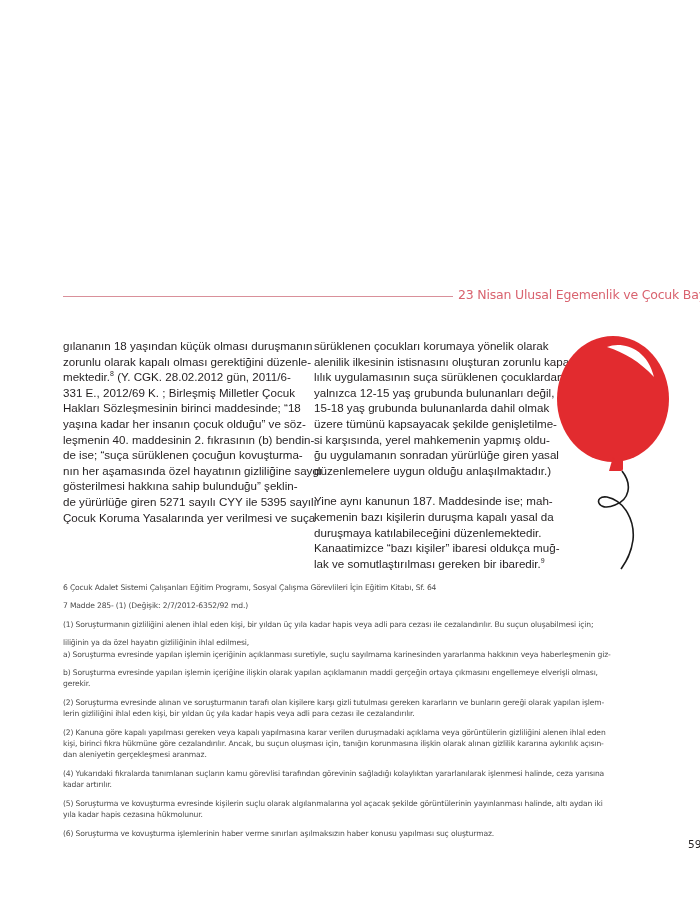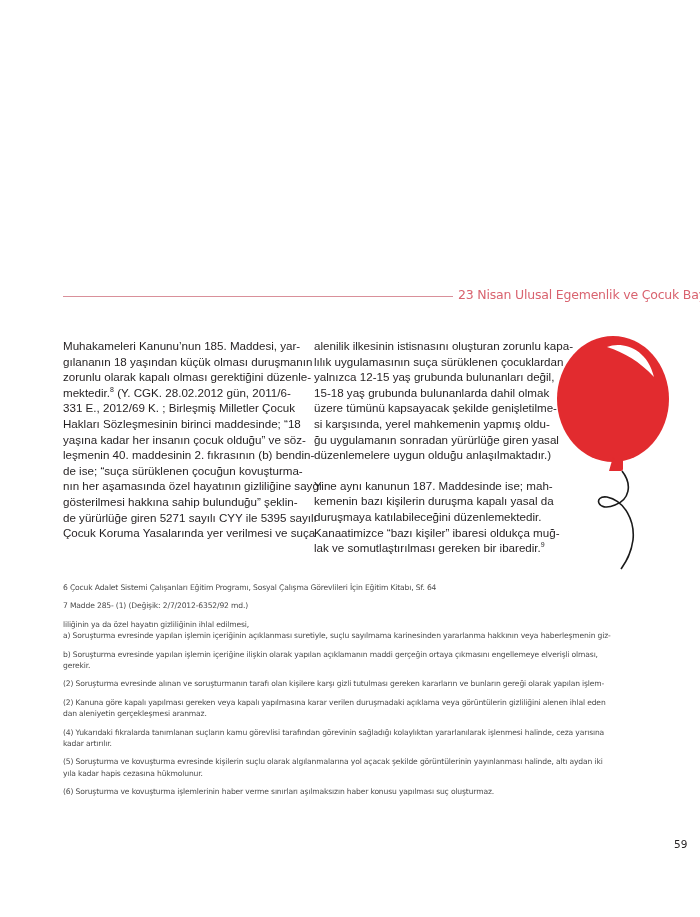--- a/index.html
+++ b/index.html
@@ -10,48 +10,48 @@
   .col-left { left: 63px; width: 240px; }
   .col-mid { left: 314px; width: 240px; }
   .col p { margin: 0; }
   .col .line { display: block; white-space: nowrap; }
   .para-gap { height: 15px; }
   sup { font-size: 7px; vertical-align: 5px; line-height: 0; }
   .balloon { position: absolute; left: 555px; top: 325px; width: 145px; height: 250px; }
   .footnotes { position: absolute; left: 63px; top: 582px; width: 620px; font-family: "DejaVu Sans", sans-serif; font-size: 7.6px; line-height: 11.4px; color: #4a4a4a; letter-spacing: -0.15px; }
   .fn { margin: 0 0 7px 0; }
   .fn .line { display: block; white-space: nowrap; }
-  .page-number { position: absolute; left: 674px; top: 838px; font-family: "DejaVu Sans", sans-serif; font-size: 10.5px; color: #231f20; }
+  .page-number { position: absolute; left: 688px; top: 838px; font-family: "DejaVu Sans", sans-serif; font-size: 10.5px; color: #231f20; }
 </style>
 </head>
 <body>
 
 <div class="header-rule"></div>
 <div class="header-title">23 Nisan Ulusal Egemenlik ve Çocuk Bayramı</div>
 
 <div class="col col-left">
   <p>
-    <span class="line">Muhakameleri Kanunu’nun 185. Maddesi, yar-</span>
     <span class="line">gılananın 18 yaşından küçük olması duruşmanın</span>
     <span class="line">zorunlu olarak kapalı olması gerektiğini düzenle-</span>
     <span class="line"><span>mektedir.</span><sup>8</sup><span> (Y. CGK. 28.02.2012 gün, 2011/6-</span></span>
     <span class="line">331 E., 2012/69 K. ; Birleşmiş Milletler Çocuk</span>
     <span class="line">Hakları Sözleşmesinin birinci maddesinde; “18</span>
     <span class="line">yaşına kadar her insanın çocuk olduğu” ve söz-</span>
     <span class="line">leşmenin 40. maddesinin 2. fıkrasının (b) bendin-</span>
     <span class="line">de ise; “suça sürüklenen çocuğun kovuşturma-</span>
     <span class="line">nın her aşamasında özel hayatının gizliliğine saygı</span>
     <span class="line">gösterilmesi hakkına sahip bulunduğu” şeklin-</span>
     <span class="line">de yürürlüğe giren 5271 sayılı CYY ile 5395 sayılı</span>
     <span class="line">Çocuk Koruma Yasalarında yer verilmesi ve suça</span>
   </p>
 </div>
 
 <div class="col col-mid">
   <p>
+    <span class="line">sürüklenen çocukları korumaya yönelik olarak</span>
     <span class="line">alenilik ilkesinin istisnasını oluşturan zorunlu kapa-</span>
     <span class="line">lılık uygulamasının suça sürüklenen çocuklardan</span>
     <span class="line">yalnızca 12-15 yaş grubunda bulunanları değil,</span>
     <span class="line">15-18 yaş grubunda bulunanlarda dahil olmak</span>
     <span class="line">üzere tümünü kapsayacak şekilde genişletilme-</span>
     <span class="line">si karşısında, yerel mahkemenin yapmış oldu-</span>
     <span class="line">ğu uygulamanın sonradan yürürlüğe giren yasal</span>
     <span class="line">düzenlemelere uygun olduğu anlaşılmaktadır.)</span>
   </p>
   <div class="para-gap"></div>
@@ -73,32 +73,37 @@
 </svg>
 
 <div class="footnotes">
   <div class="fn">
     <span class="line">6 Çocuk Adalet Sistemi Çalışanları Eğitim Programı, Sosyal Çalışma Görevlileri İçin Eğitim Kitabı, Sf. 64</span>
   </div>
   <div class="fn">
     <span class="line">7 Madde 285- (1) (Değişik: 2/7/2012-6352/92 md.)</span>
   </div>
   <div class="fn">
+    <span class="line"> (1) Soruşturmanın gizliliğini alenen ihlal eden kişi, bir yıldan üç yıla kadar hapis veya adli para cezası ile cezalandırılır. Bu suçun oluşabilmesi için;</span>
+  </div>
+  <div class="fn">
     <span class="line">liliğinin ya da özel hayatın gizliliğinin ihlal edilmesi,</span>
     <span class="line">a) Soruşturma evresinde yapılan işlemin içeriğinin açıklanması suretiyle, suçlu sayılmama karinesinden yararlanma hakkının veya haberleşmenin giz-</span>
   </div>
   <div class="fn">
     <span class="line">b) Soruşturma evresinde yapılan işlemin içeriğine ilişkin olarak yapılan açıklamanın maddi gerçeğin ortaya çıkmasını engellemeye elverişli olması,</span>
     <span class="line">gerekir.</span>
   </div>
   <div class="fn">
     <span class="line">(2) Soruşturma evresinde alınan ve soruşturmanın tarafı olan kişilere karşı gizli tutulması gereken kararların ve bunların gereği olarak yapılan işlem-</span>
+    <span class="line">lerin gizliliğini ihlal eden kişi, bir yıldan üç yıla kadar hapis veya adli para cezası ile cezalandırılır.</span>
   </div>
   <div class="fn">
     <span class="line">(2) Kanuna göre kapalı yapılması gereken veya kapalı yapılmasına karar verilen duruşmadaki açıklama veya görüntülerin gizliliğini alenen ihlal eden</span>
+    <span class="line">kişi, birinci fıkra hükmüne göre cezalandırılır. Ancak, bu suçun oluşması için, tanığın korunmasına ilişkin olarak alınan gizlilik kararına aykırılık açısın-</span>
     <span class="line">dan aleniyetin gerçekleşmesi aranmaz.</span>
   </div>
   <div class="fn">
     <span class="line">(4) Yukarıdaki fıkralarda tanımlanan suçların kamu görevlisi tarafından görevinin sağladığı kolaylıktan yararlanılarak işlenmesi halinde, ceza yarısına</span>
     <span class="line">kadar artırılır.</span>
   </div>
   <div class="fn">
     <span class="line">(5) Soruşturma ve kovuşturma evresinde kişilerin suçlu olarak algılanmalarına yol açacak şekilde görüntülerinin yayınlanması halinde, altı aydan iki</span>
     <span class="line">yıla kadar hapis cezasına hükmolunur.</span>
   </div>

